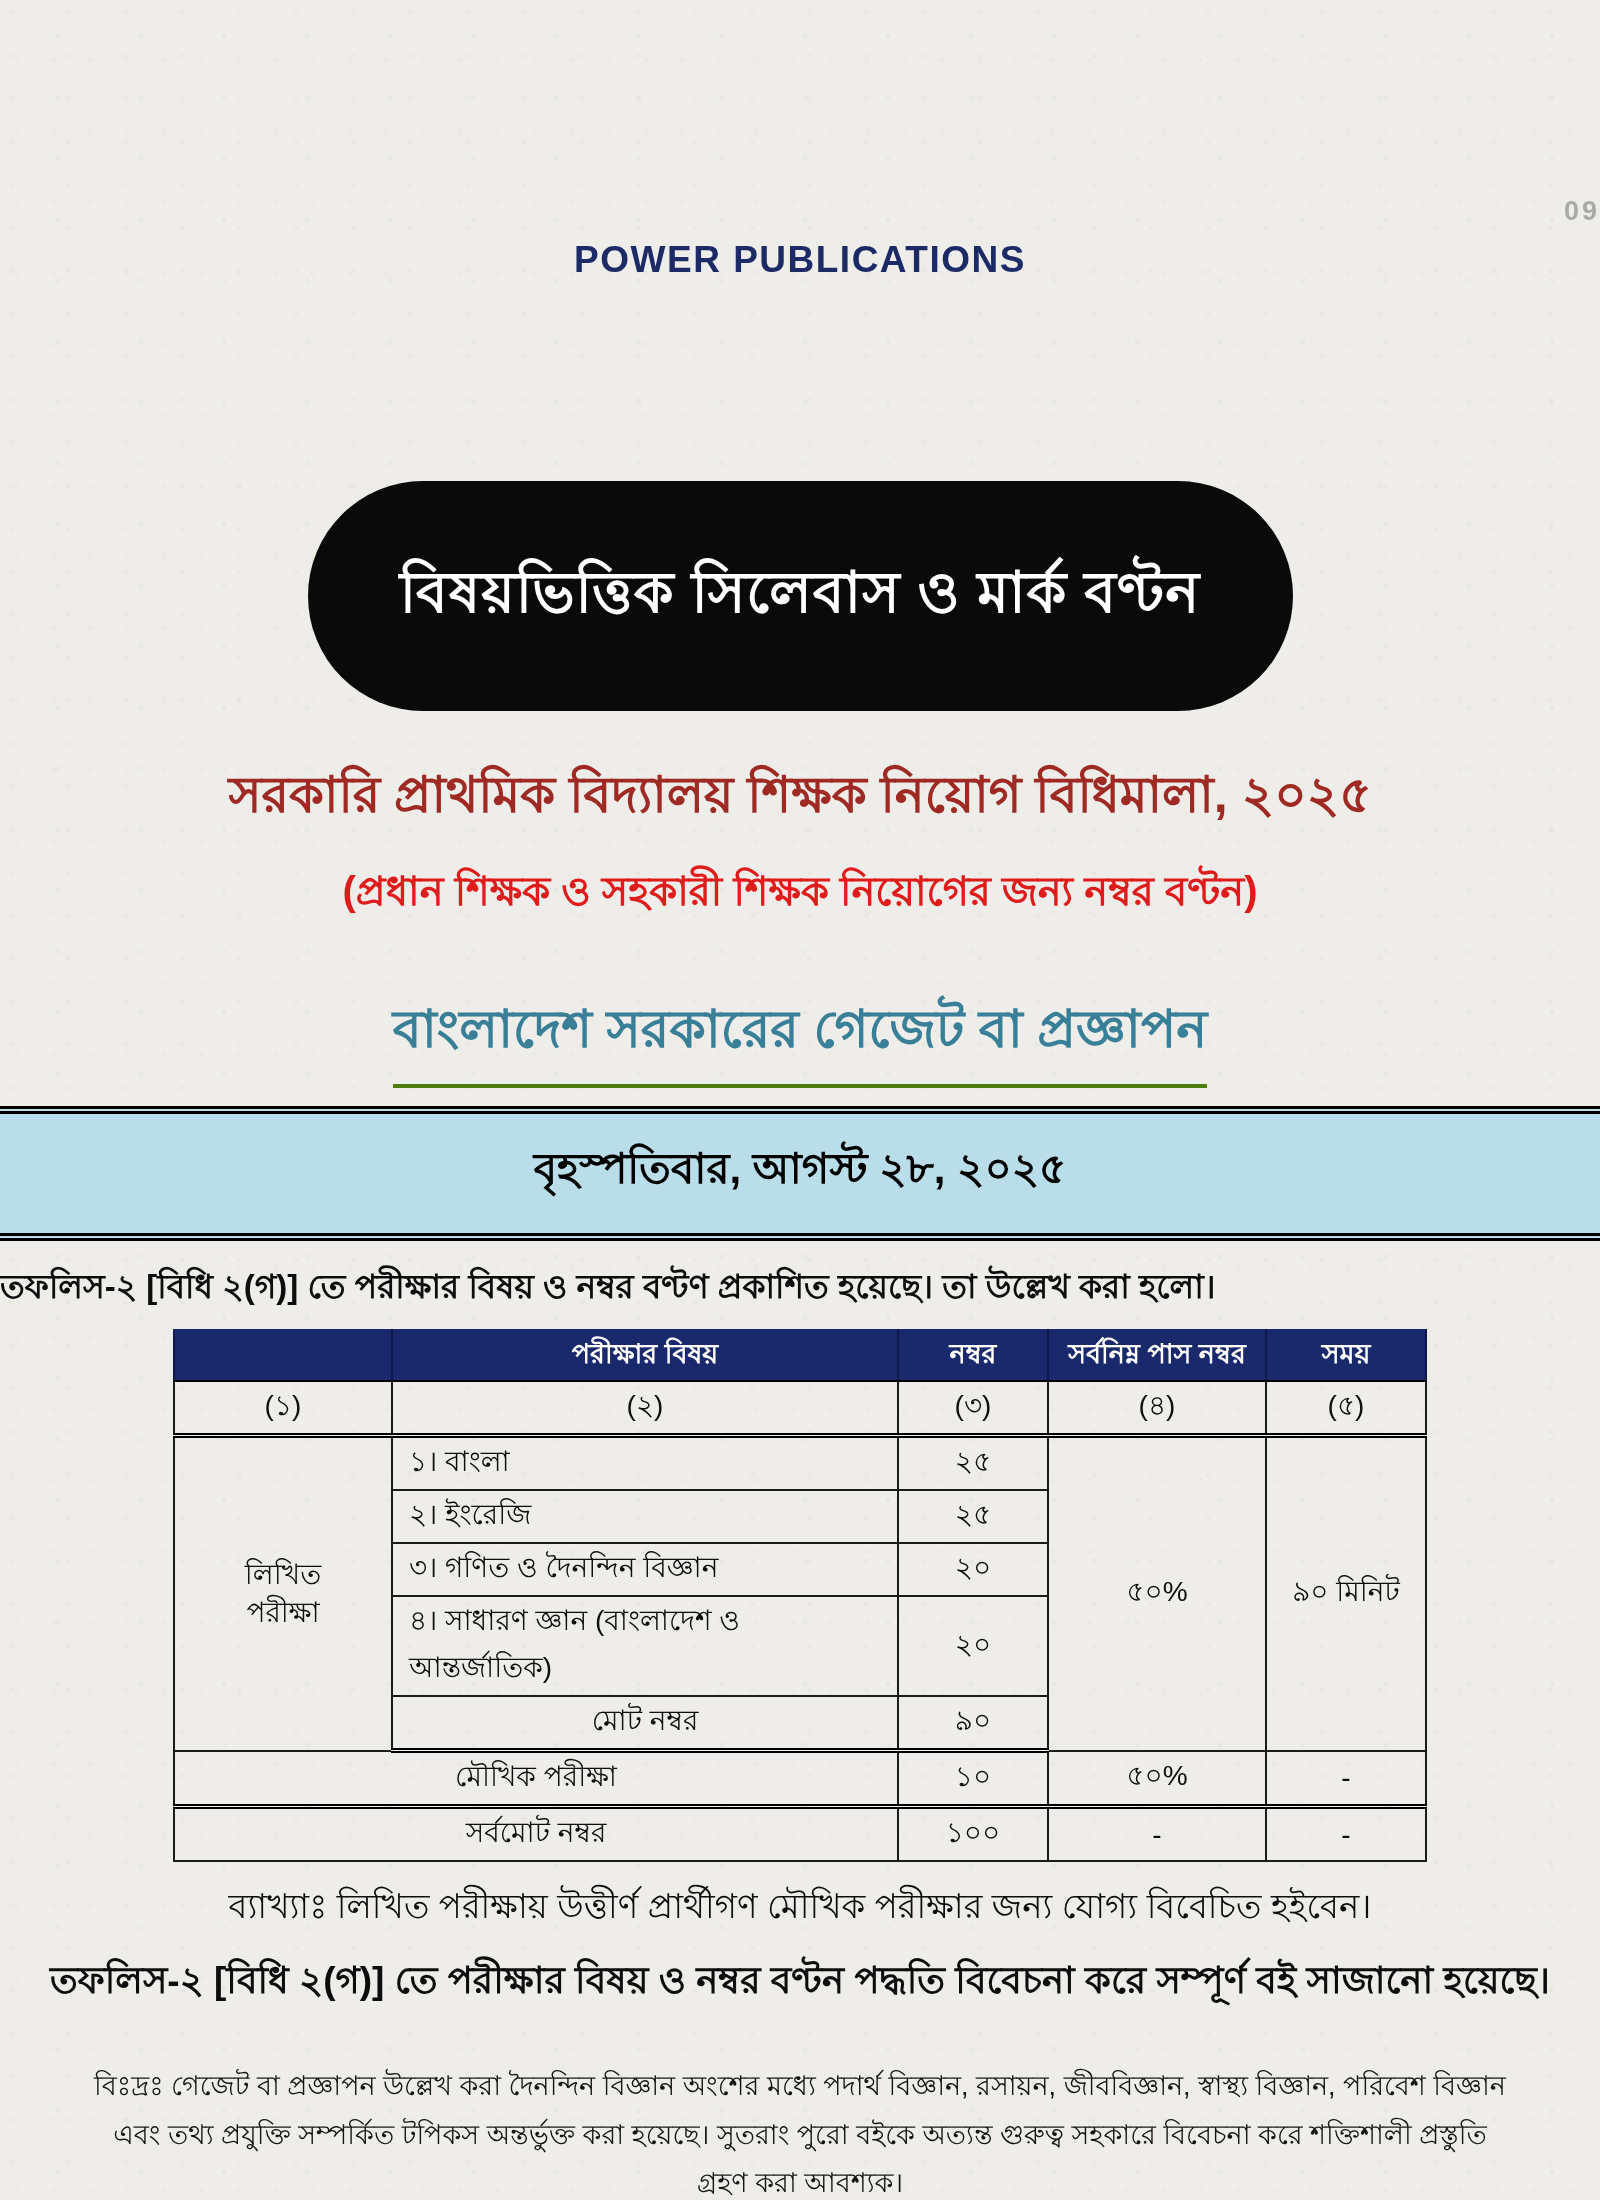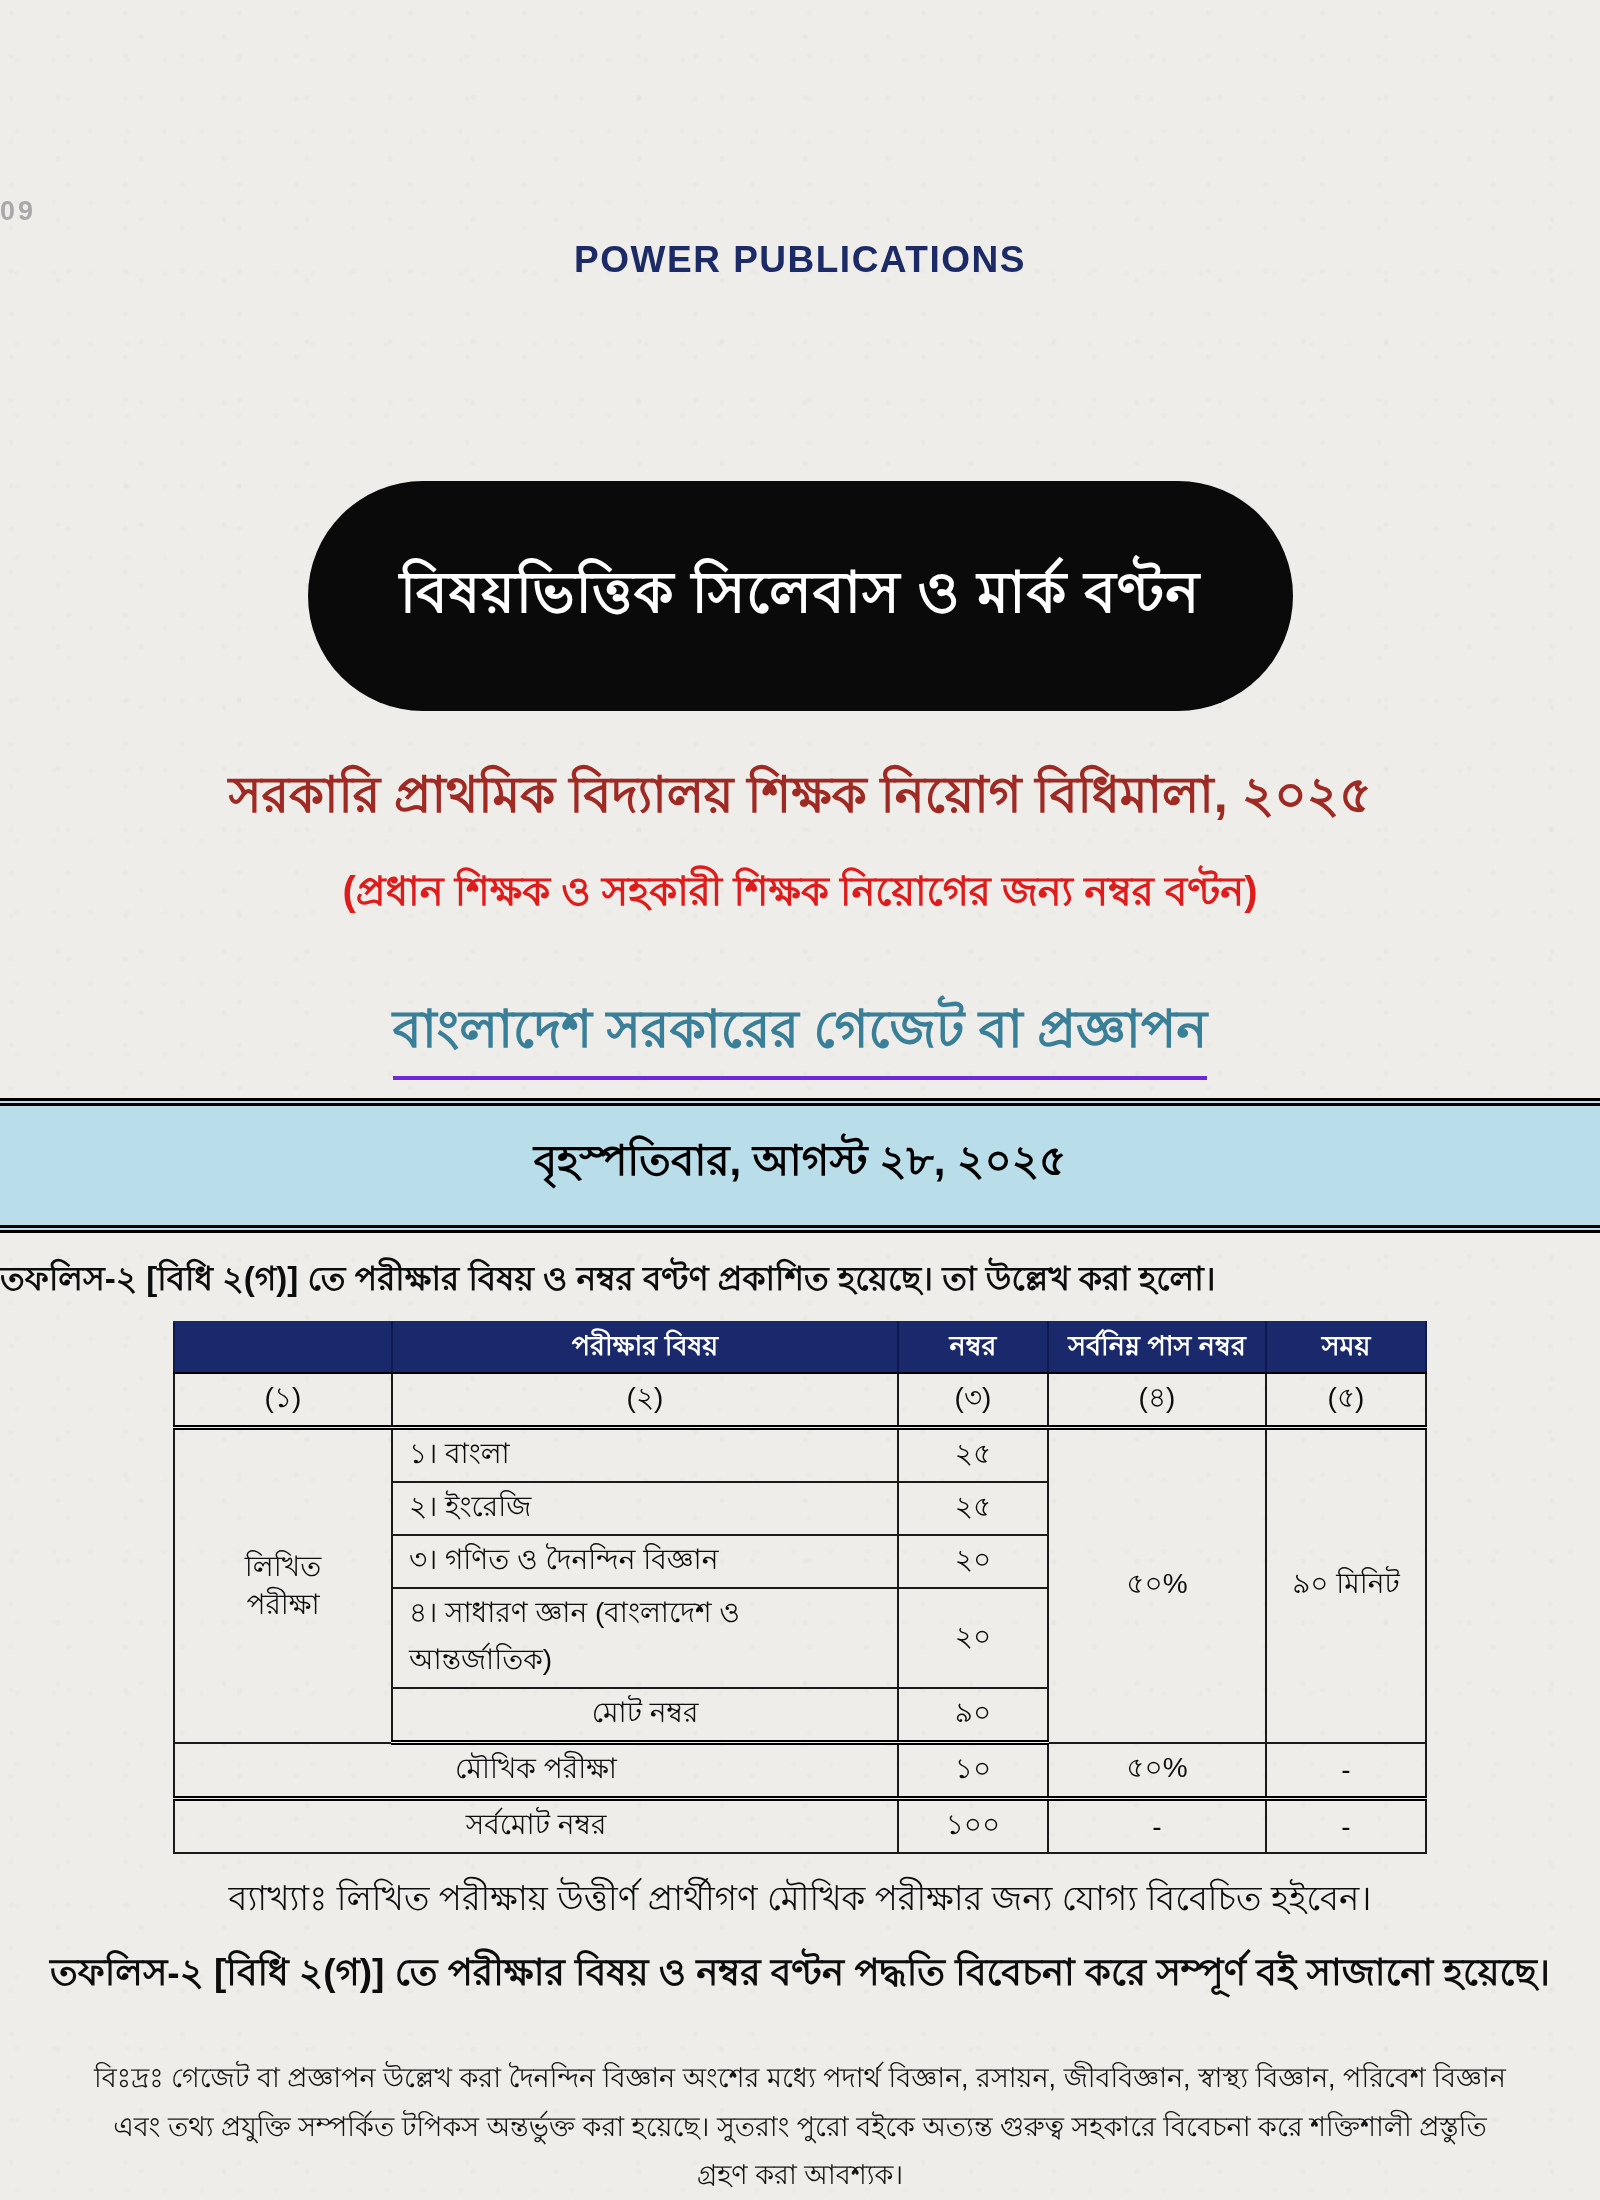--- a/index.html
+++ b/index.html
@@ -20,21 +20,21 @@
       radial-gradient(circle at 45% 85%, rgba(222,218,205,.2) 0 2px, transparent 3px);
     background-size: 57px 43px, 83px 61px, 37px 71px;
   }
 
   .page-number {
     margin-top: 196px;
     font-size: 27px;
     font-weight: bold;
     letter-spacing: 3px;
     color: #a9a9a9;
-    text-align: left;
+    text-align: right;
   }
   .publisher {
     margin-top: 12px;
     font-size: 37px;
     font-weight: bold;
     letter-spacing: 1.5px;
     color: #1c2b66;
     text-align: center;
   }
 
@@ -72,21 +72,22 @@
 
   .gazette-wrap {
     margin-top: 62px;
     text-align: center;
   }
   .gazette {
     display: inline-block;
     font-size: 52px;
     font-weight: bold;
     color: #3a7f98;
-    border-bottom: 4px solid #6d28d9;
+    border-bottom: 4px solid #4d7c0f;
+    padding-bottom: 8px;
   }
 
   .date-banner {
     margin-top: 18px;
     width: 100%;
     background: #b9dde9;
     border-top: 8px double #000;
     border-bottom: 8px double #000;
     box-sizing: border-box;
     padding: 22px 0 26px 0;

